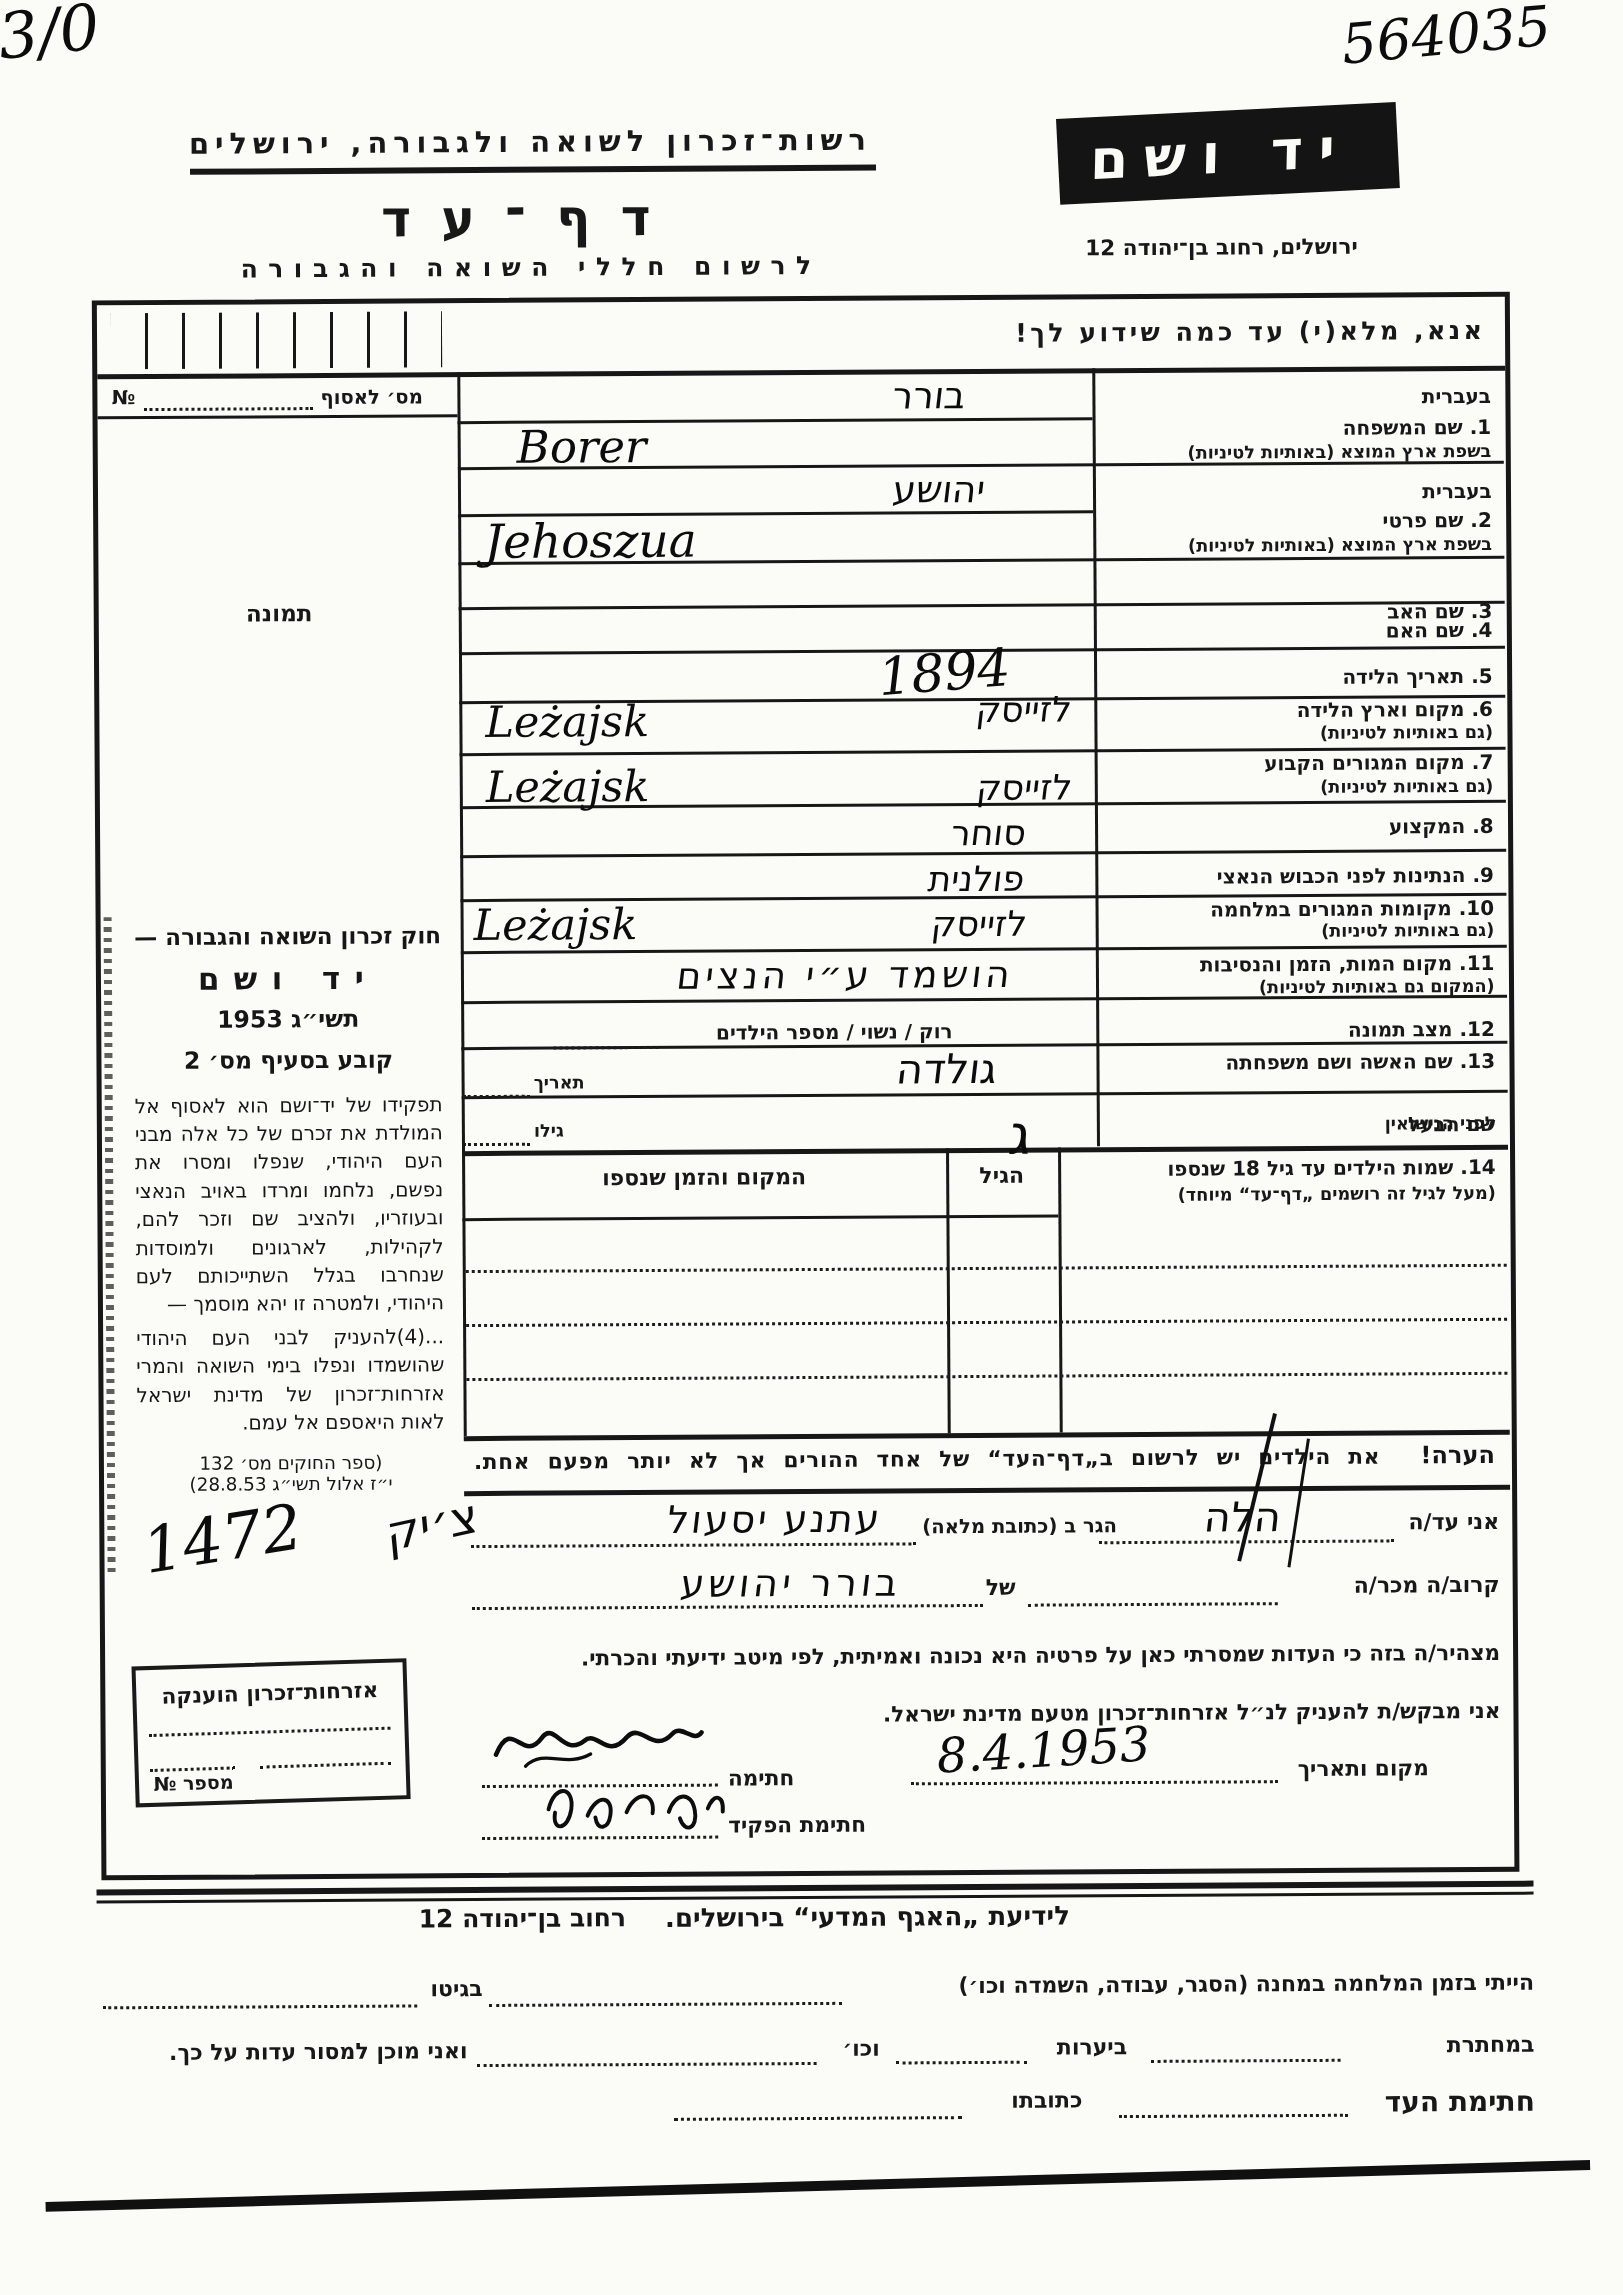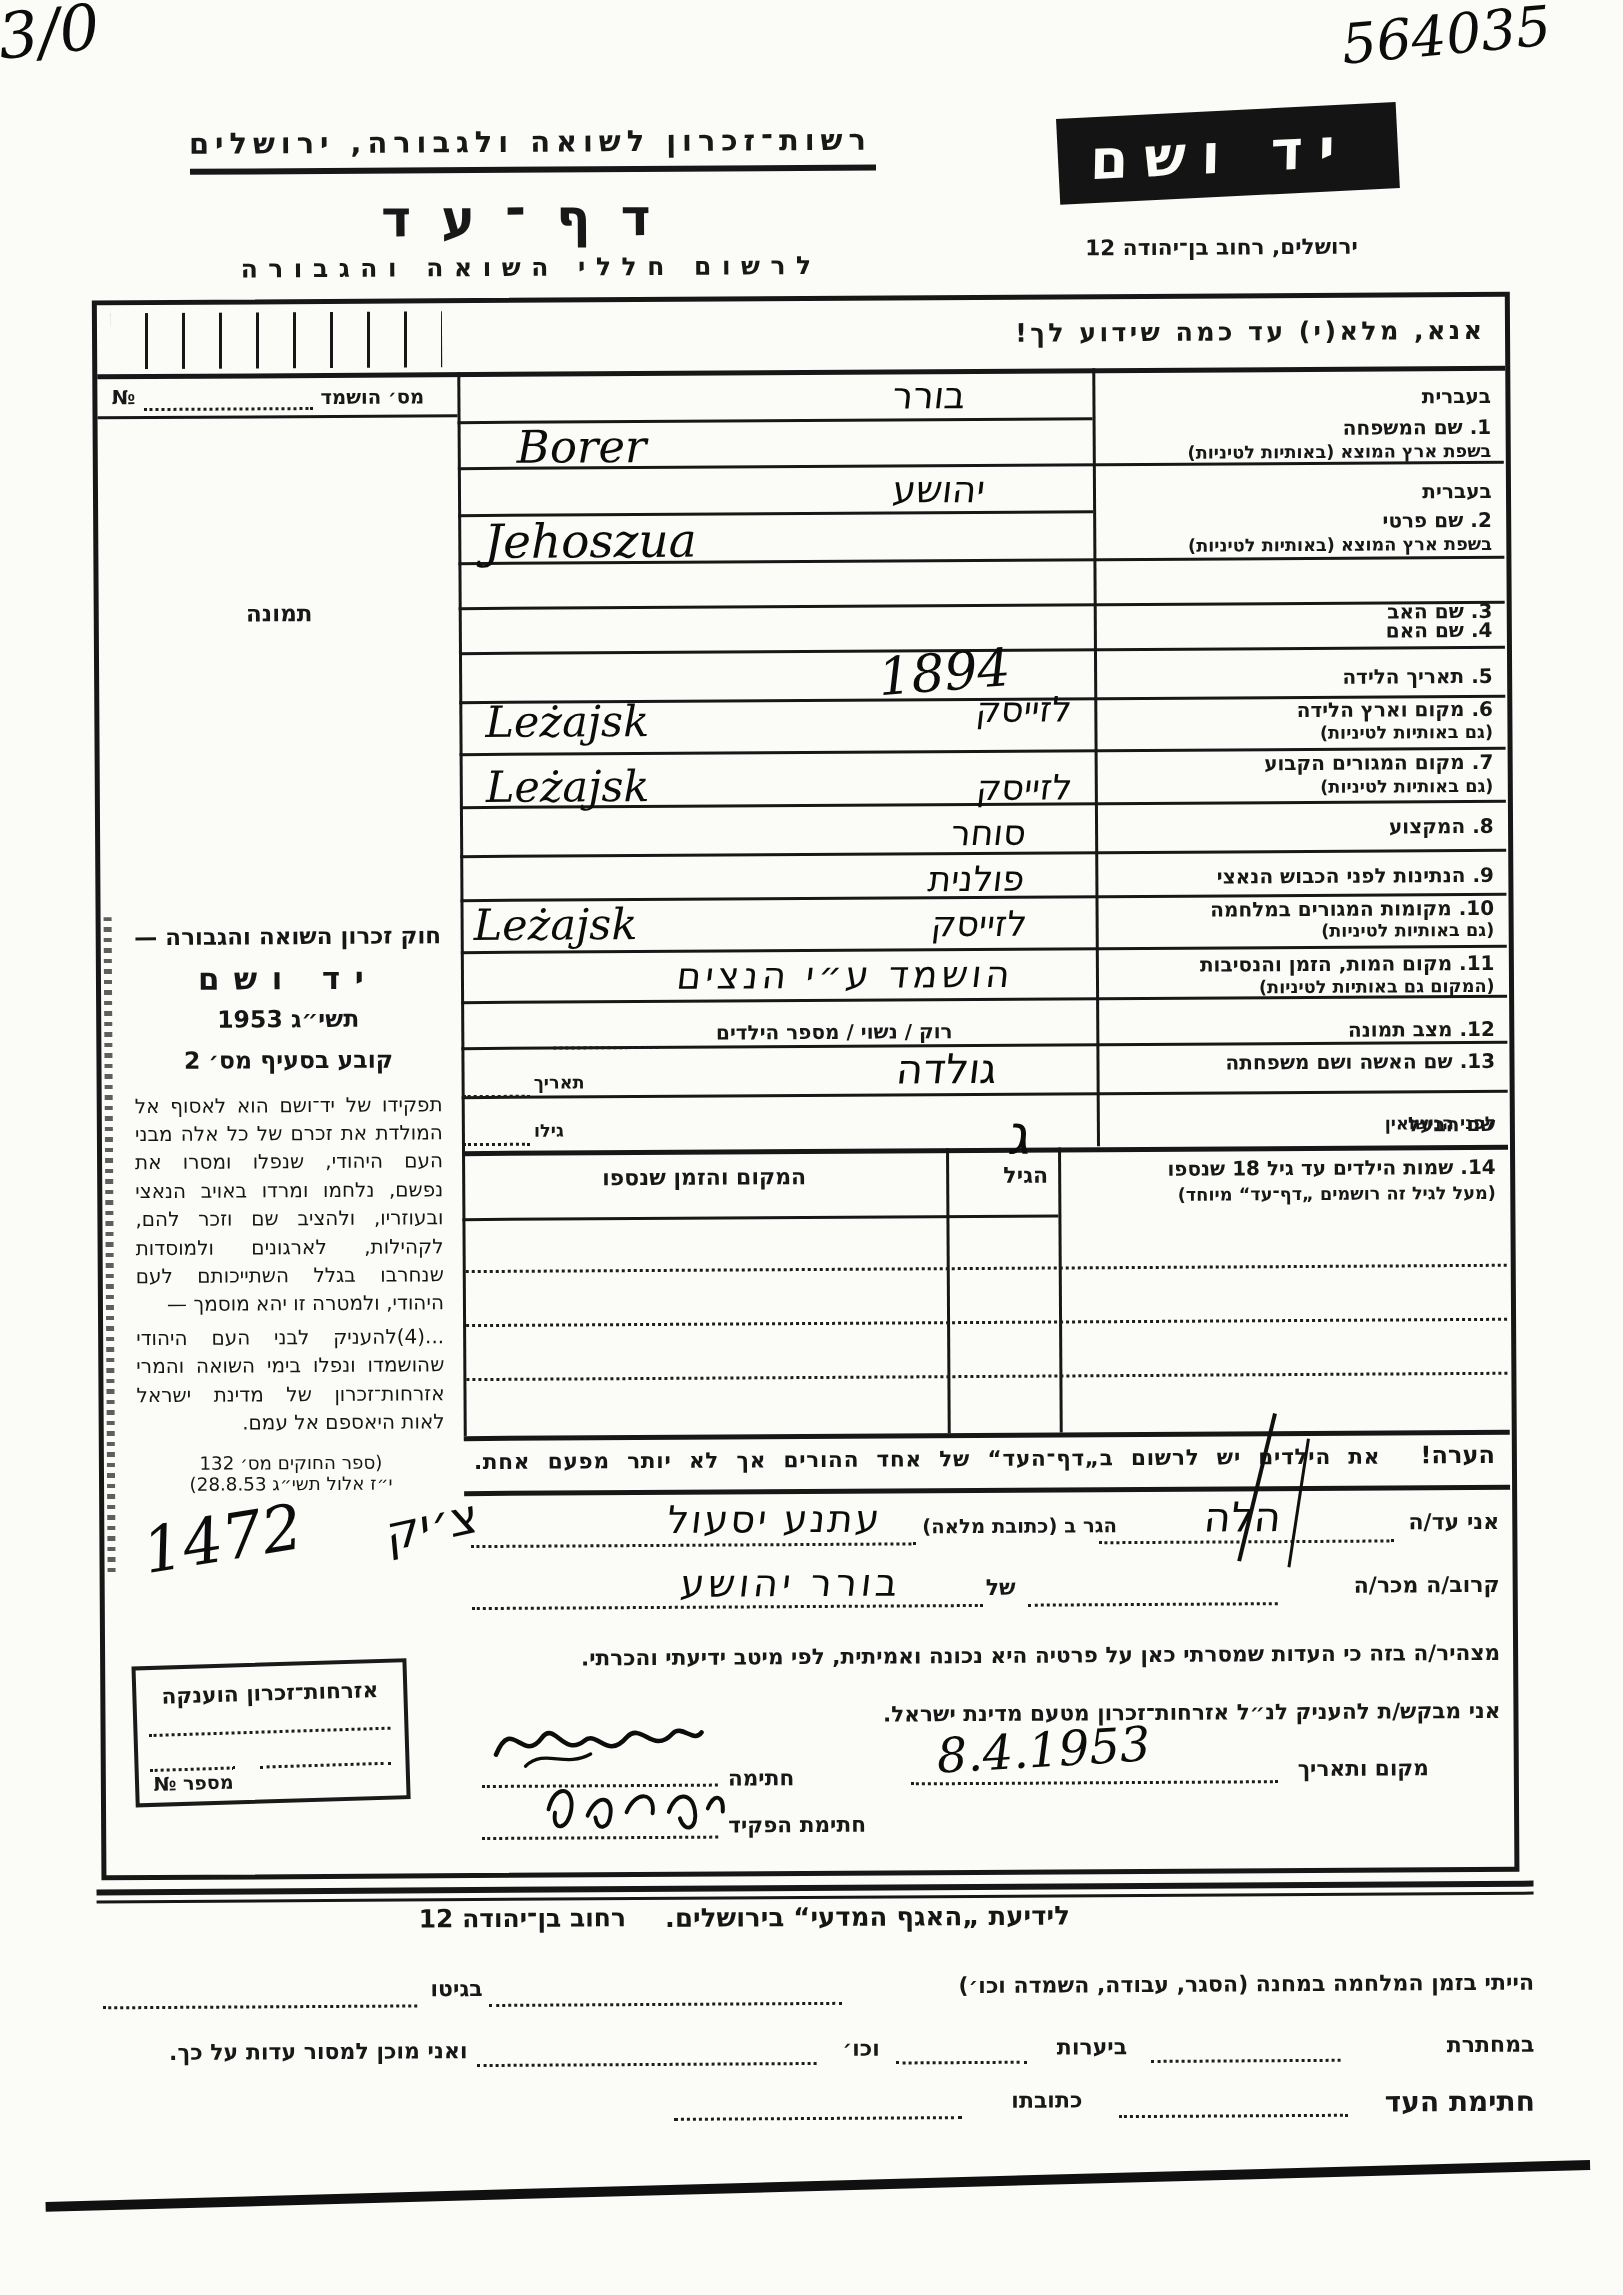--- a/index.html
+++ b/index.html
@@ -57,21 +57,21 @@
 
     <div class="ruler"></div>
     <div class="lbl" style="right:19.6px;top:18.3px;font-size:25.5px;letter-spacing:3.3px;">אנא, מלא(י) עד כמה שידוע לך!</div>
     <div class="hr" style="left:0;top:69px;width:100%;height:5.2px;"></div>
 
     <div class="vr" style="left:360px;top:69px;height:1064px;"></div>
     <div class="vr" style="left:995px;top:69px;height:778px;"></div>
     <div class="vr" style="left:844px;top:848px;height:285px;"></div>
     <div class="vr" style="left:956px;top:848px;height:285px;"></div>
 
-    <div class="lbl" style="left:223px;top:82px;font-size:19.6px;">מס׳ הושמד</div>
+    <div class="lbl" style="left:223px;top:82px;font-size:19.6px;">מס׳ לאסוף</div>
     <div class="lbl" style="left:14.4px;top:81px;font-size:19.6px;">№</div>
     <div class="dots" style="left:47px;top:103px;width:169px;"></div>
     <div class="hr" style="left:0;top:111px;width:360px;"></div>
 
     <div class="lbl ctr" style="left:92px;top:296px;width:177px;font-size:23px;">תמונה</div>
 
     <div class="hr" style="left:360px;top:118px;width:635px;"></div>
     <div class="hr" style="left:360px;top:211px;width:635px;"></div>
     <div class="hr" style="left:360px;top:164px;width:1046px;"></div>
     <div class="hr" style="left:360px;top:259px;width:1046px;"></div>
@@ -153,21 +153,21 @@
     <div class="lbl" style="left:563px;top:720px;width:340px;text-align:center;">רוק / נשוי / מספר הילדים</div>
     <div class="dots" style="left:452px;top:744px;width:105px;"></div>
 
     <div class="lbl sub" style="left:432px;top:770px;">תאריך</div>
     <div class="dots" style="left:361px;top:792px;width:67px;"></div>
     <div class="lbl sub" style="left:432px;top:818px;">גילו</div>
     <div class="dots" style="left:361px;top:840px;width:67px;"></div>
 
     <div class="hr" style="left:360px;top:848px;width:1046px;height:4.6px;"></div>
     <div class="lbl ctr" style="left:360px;top:863px;width:484px;font-size:22px;">המקום והזמן שנספו</div>
-    <div class="lbl ctr" style="left:844px;top:863px;width:111px;font-size:22px;padding-left:24px;">הגיל</div>
+    <div class="lbl ctr" style="left:844px;top:863px;width:111px;font-size:22px;">הגיל</div>
     <div class="hr" style="left:360px;top:915px;width:596px;"></div>
 
     <div class="lbl" style="right:14.4px;top:859px;">
       <span>14.</span>
       <span>שמות הילדים עד גיל 18 שנספו</span></div>
     <div class="lbl sub" style="right:14.4px;top:886px;">(מעל לגיל זה רושמים „דף־עד“ מיוחד)</div>
 
     <div class="dots" style="left:363px;top:967px;width:1041px;"></div>
     <div class="dots" style="left:363px;top:1021px;width:1041px;"></div>
     <div class="dots" style="left:363px;top:1075px;width:1041px;"></div>

